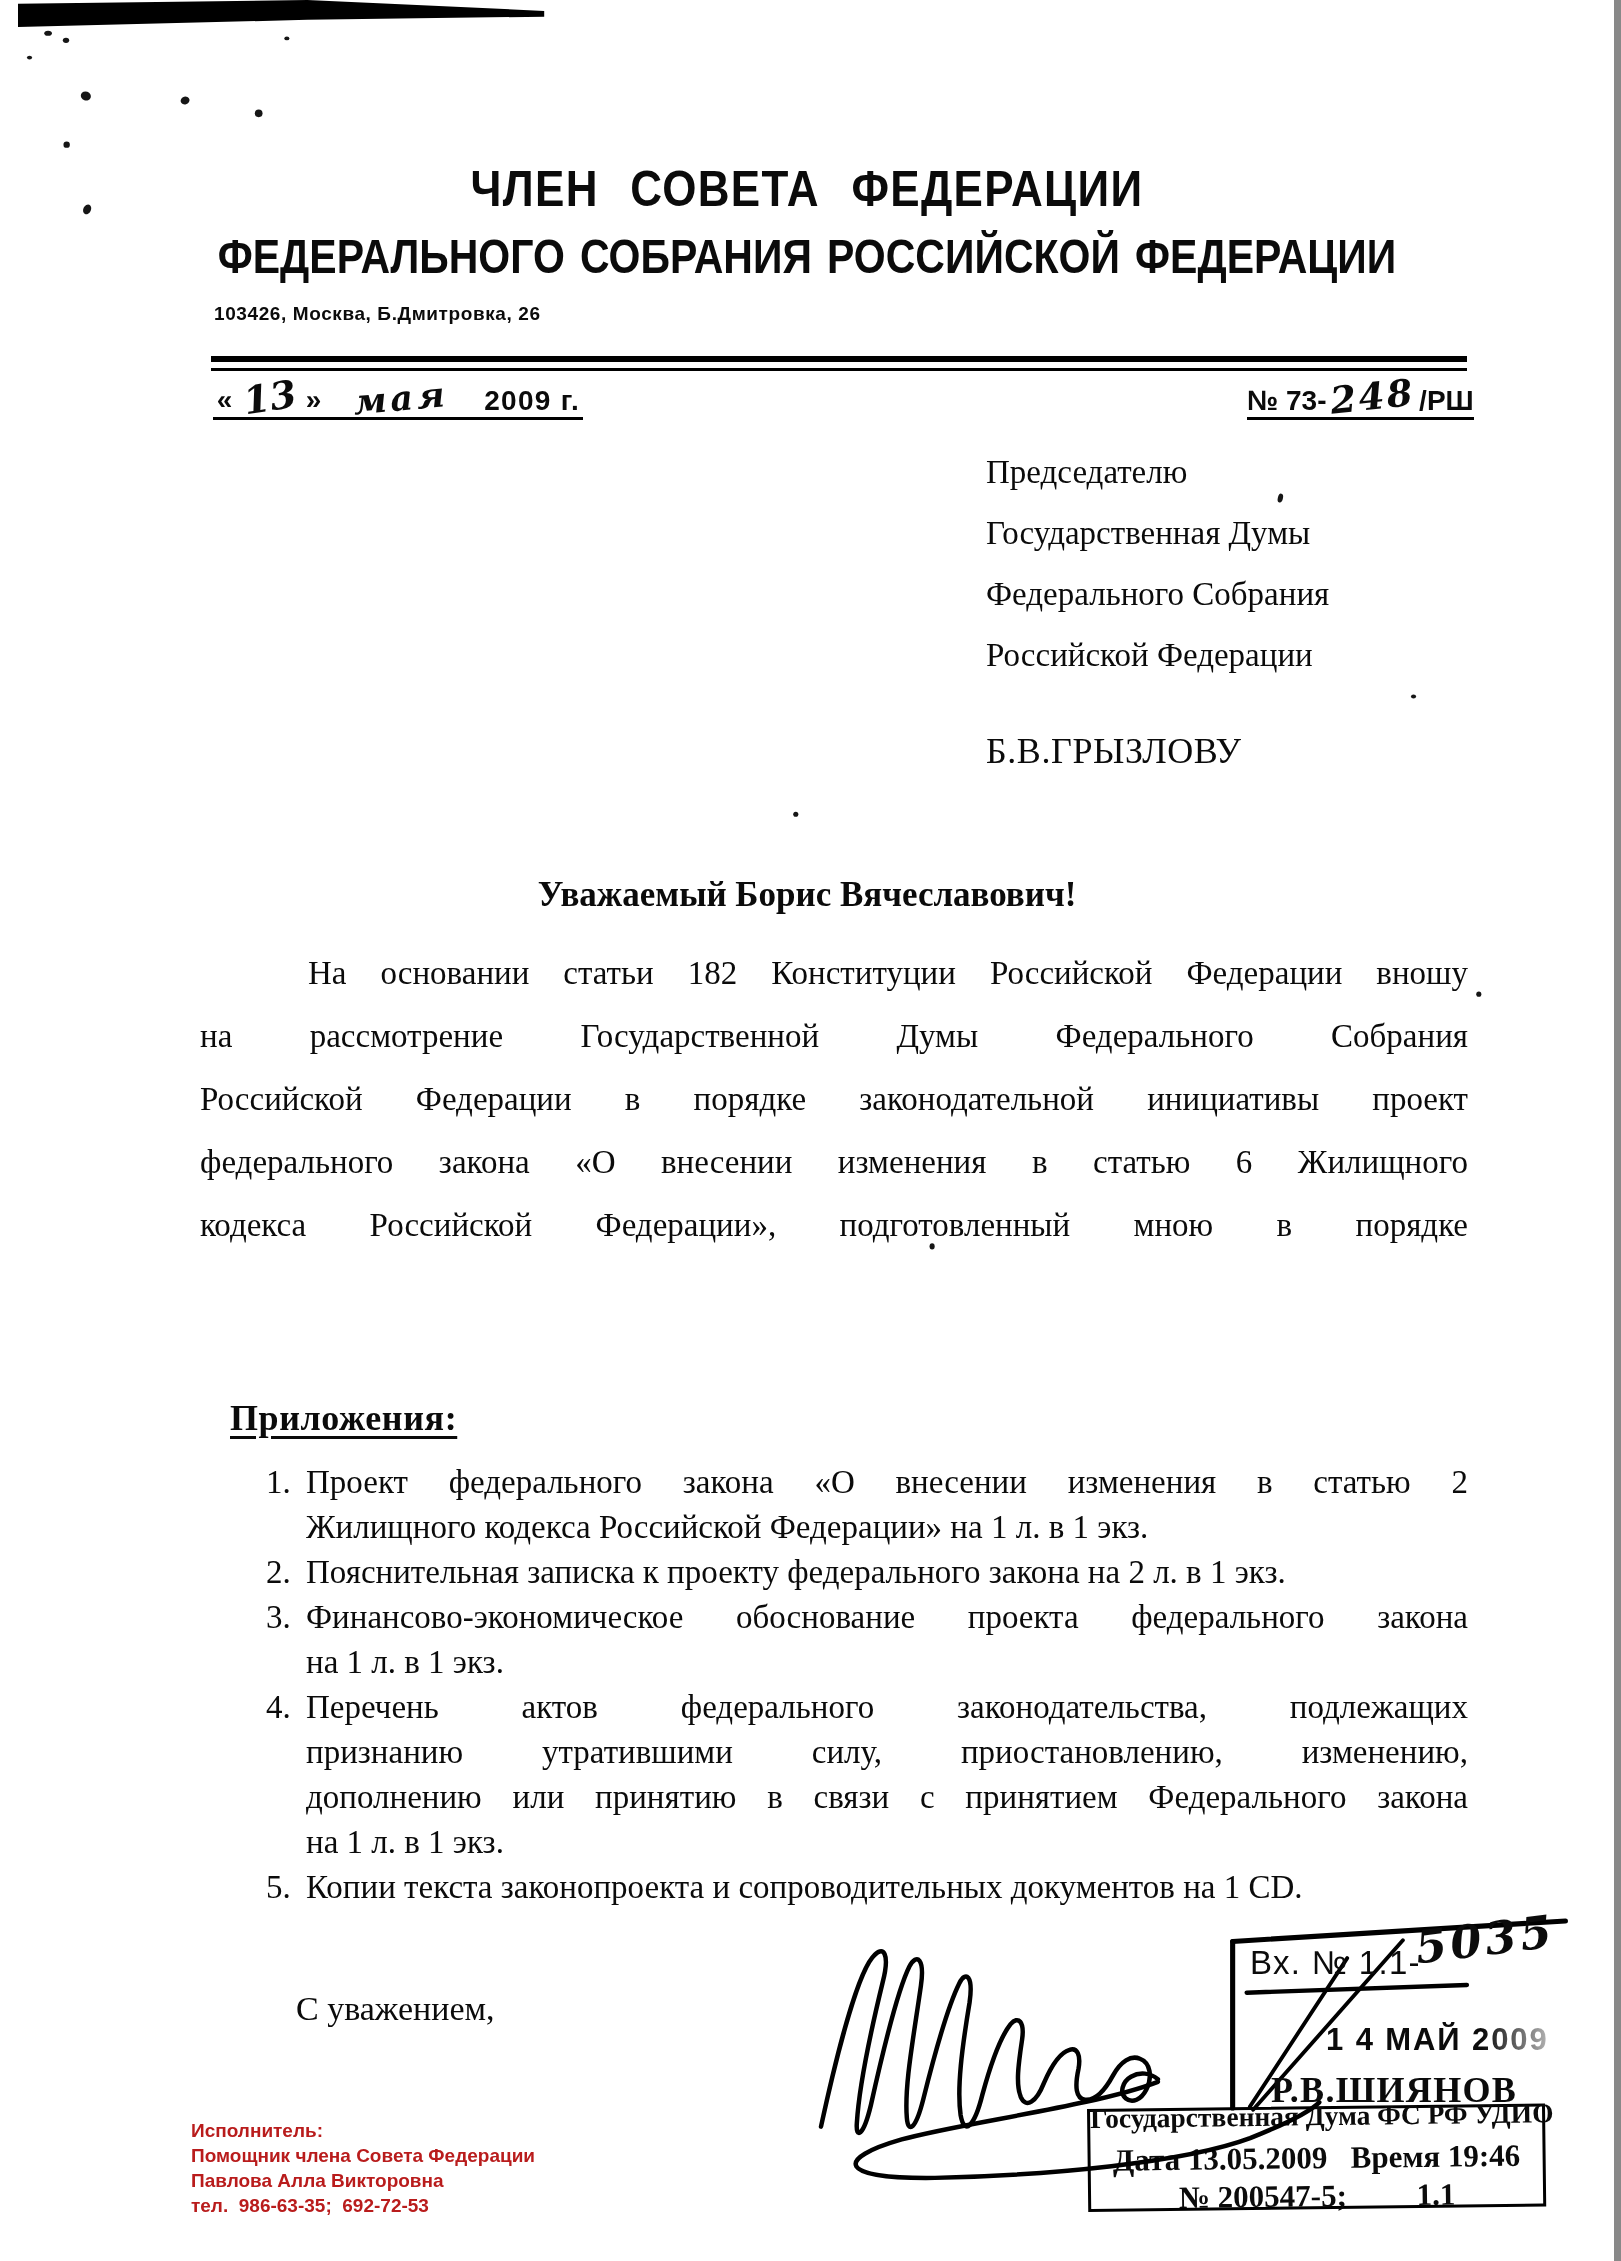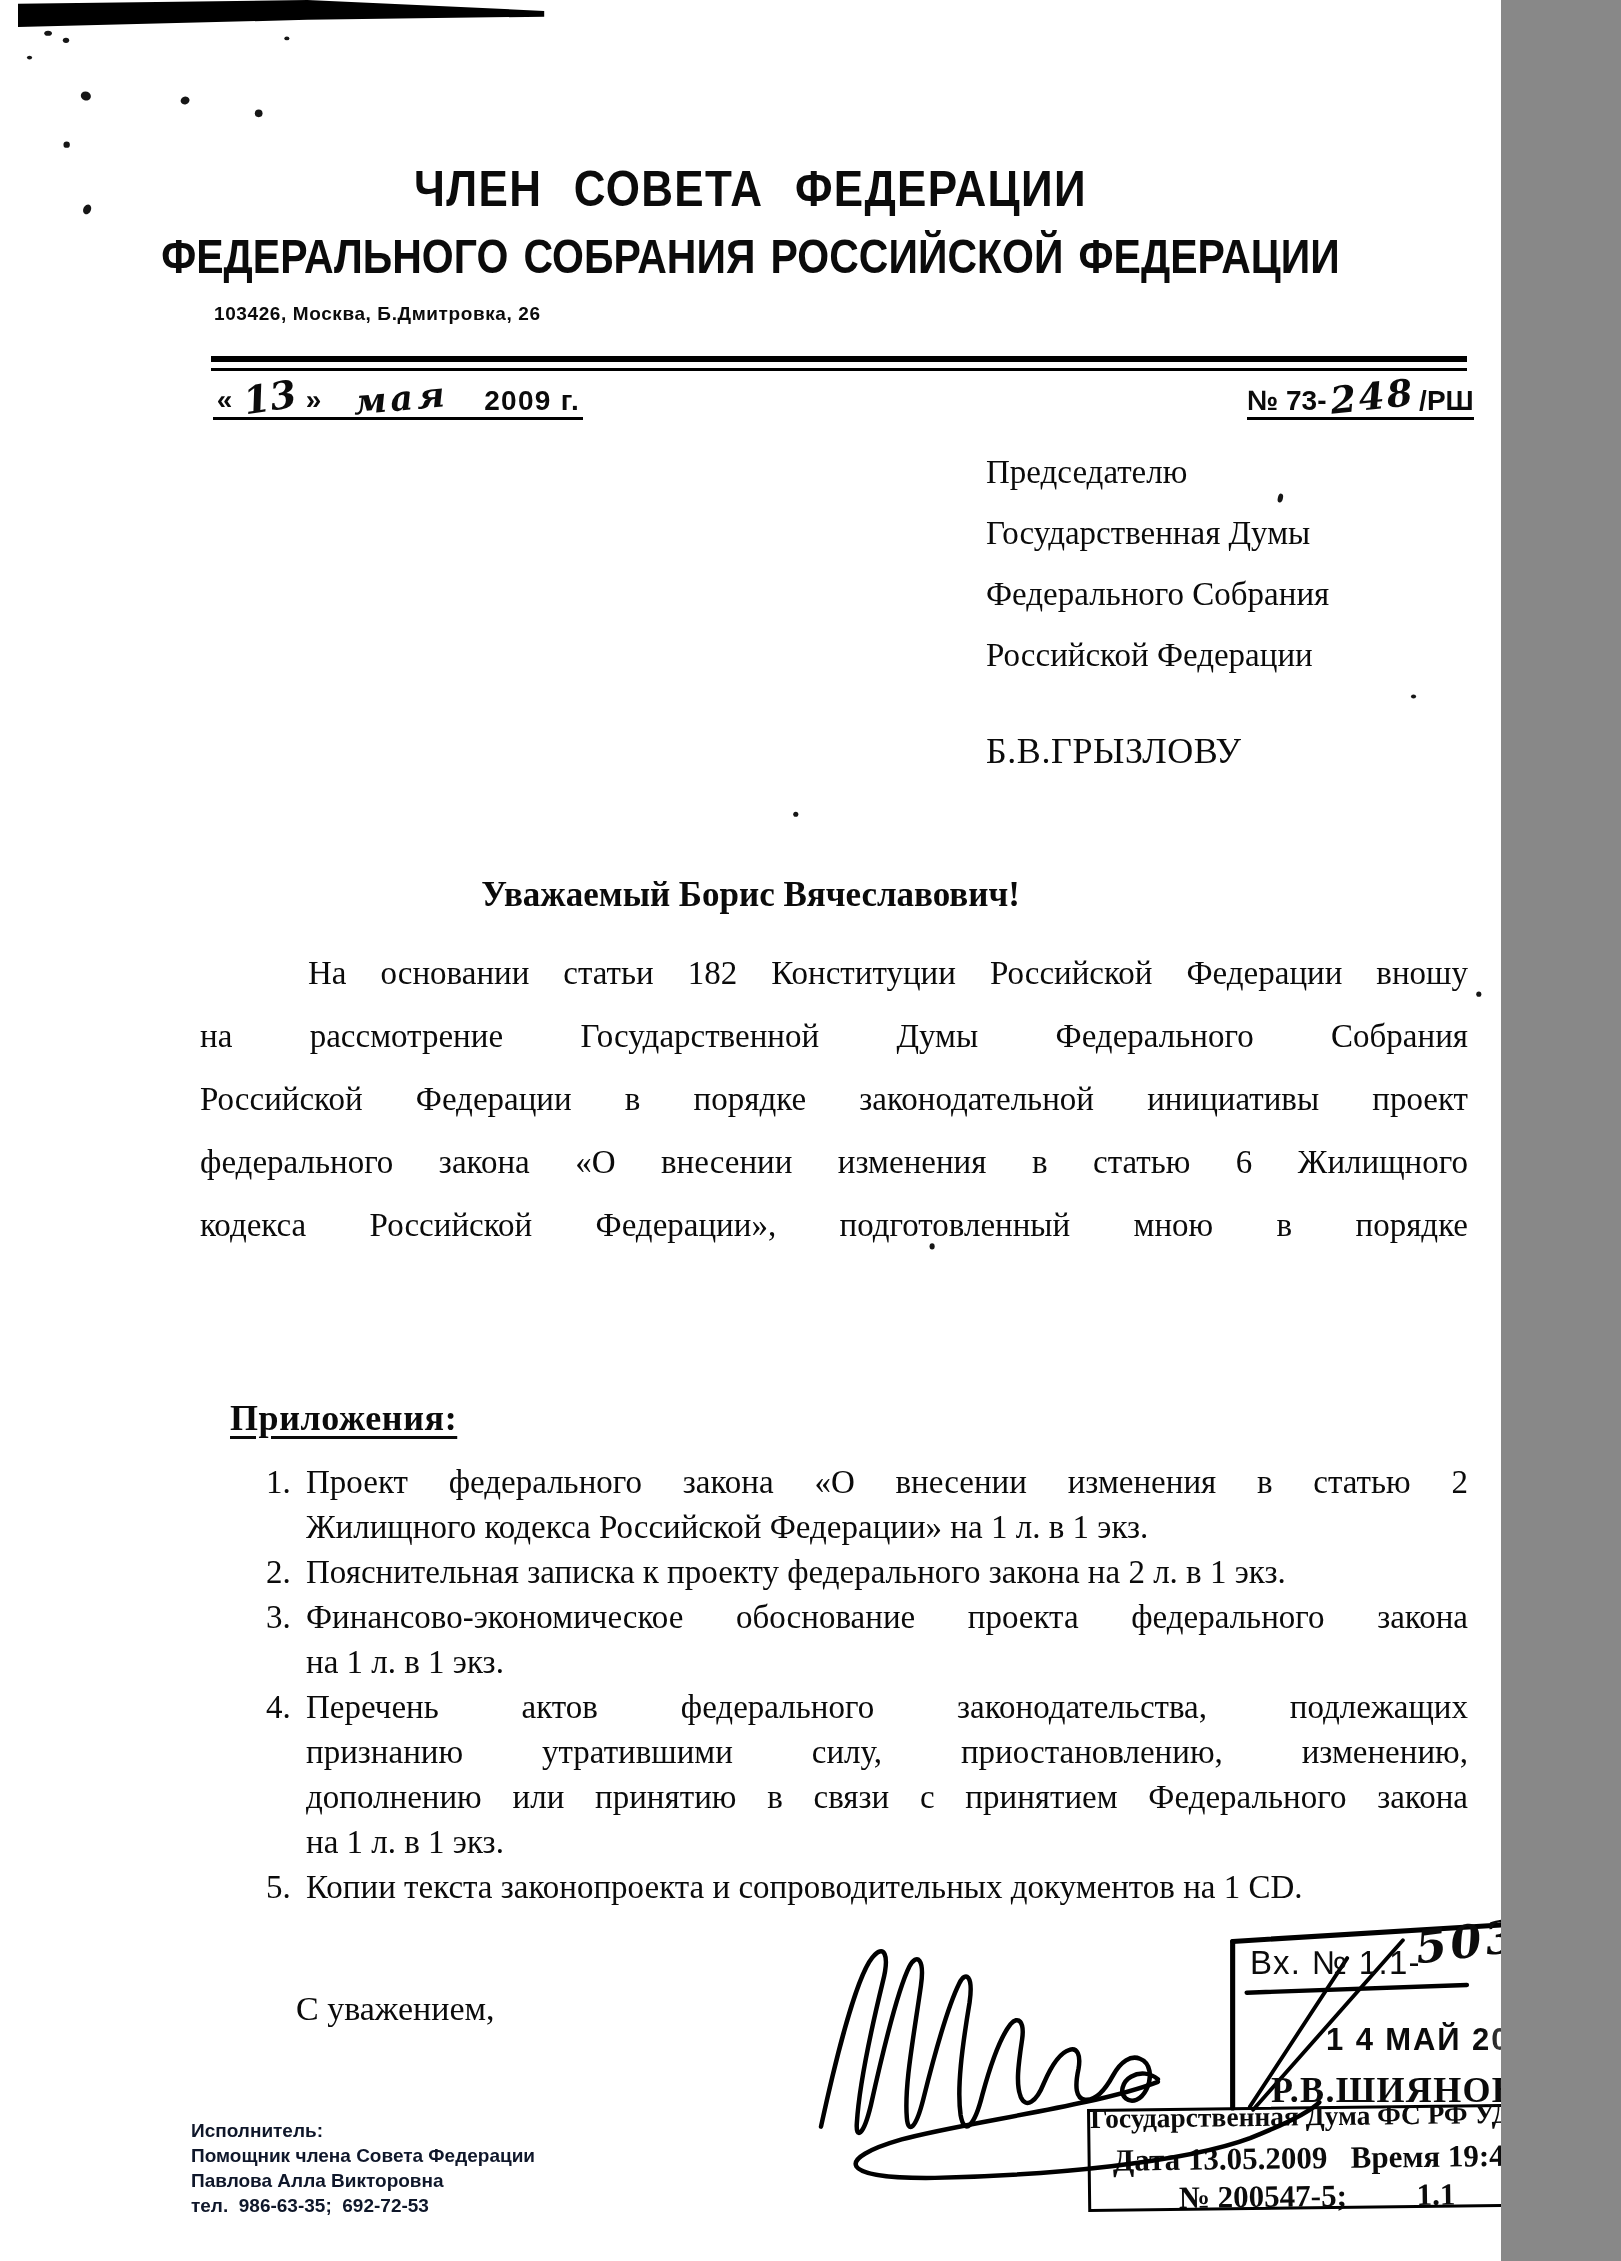--- a/index.html
+++ b/index.html
@@ -1,17 +1,17 @@
 <!DOCTYPE html>
 <html style="font-size:10.2px"><head>
 <meta charset="utf-8">
 <style>
   html,body { margin:0; padding:0; background:#888; }
   .page {
-    position:relative; width:1501px; height:2261px; background:#ffffff;
+    position:relative; width:1614px; height:2261px; background:#ffffff;
     font-family:"Liberation Serif", serif; color:#0b0b0b; overflow:hidden;
   }
   svg.overlay { position:absolute; pointer-events:none; }
 
   
   .lh-title1 {
     position:absolute; top:160px; left:0; width:100%; text-align:center;
     font-family:"Liberation Sans", sans-serif; font-weight:bold; font-size:44px;
     letter-spacing:1.3px; word-spacing:18px; white-space:nowrap;
     transform:scaleY(1.15); transform-origin:center top;
@@ -81,21 +81,21 @@
   .att-text { flex:1; }
   .aline { height:45px; line-height:45px; overflow:hidden; }
   .aline.just { text-align:justify; }
   .aline.just::after { content:""; display:inline-block; width:100%; height:0; }
 
   
   .closing { position:absolute; left:296px; top:1990px; font-size:34px; }
   .footer {
     position:absolute; left:191px; top:2118px;
     font-family:"Liberation Sans", sans-serif; font-weight:bold; font-size:19px;
-    line-height:25px; white-space:pre; color:#0f172a;
+    line-height:25px; white-space:pre; color:#b91c1c;
   }
 
   
   .stamp-in-label {
     position:absolute; left:1250px; top:1944px;
     font-family:"Liberation Sans", sans-serif; font-size:33px; letter-spacing:1.3px;
   }
   .stamp-in-hand {
     position:absolute; left:1415px; top:1913px;
     font-family:"DejaVu Serif", serif; font-style:italic; font-weight:bold;

